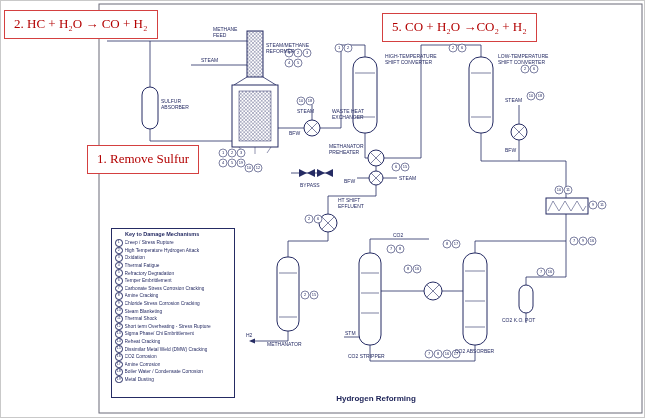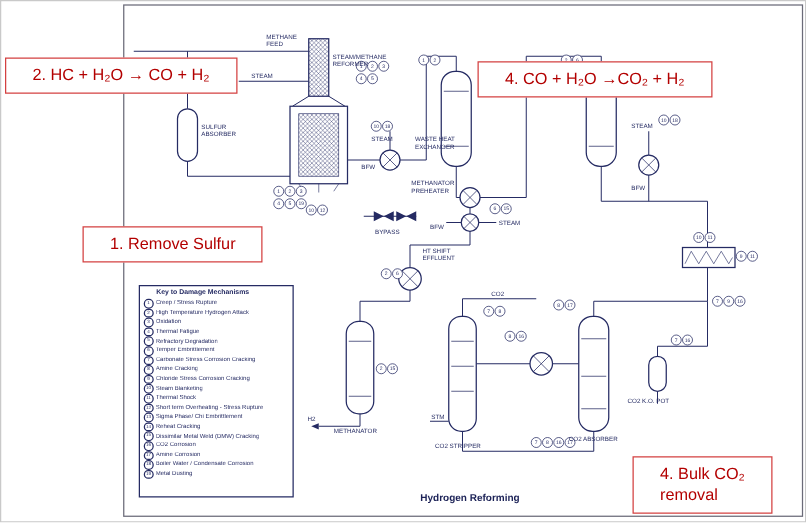--- a/index.html
+++ b/index.html
@@ -17,22 +17,22 @@
   .mk{fill:#ffffff;stroke:#252b63;stroke-width:0.6;}
   .mkt{fill:#252b63;font-size:4px;font-family:"Liberation Sans",sans-serif;}
   .legend{position:absolute;left:110px;top:227px;width:124px;height:170px;border:1px solid #252b63;
           background:#fff;color:#252b63;box-sizing:border-box;padding:2px 3px;overflow:hidden;z-index:2;}
   .legend-title{font-size:5.5px;font-weight:bold;margin:0 0 2px 10px;white-space:nowrap;}
   .lg-row{display:flex;align-items:center;height:7.6px;gap:2px;}
   .lg-num{flex:0 0 auto;width:5.6px;height:5.6px;border:0.5px solid #252b63;border-radius:50%;
           font-size:3.6px;line-height:5.6px;display:flex;align-items:center;justify-content:center;}
   .lg-txt{font-size:4.8px;white-space:nowrap;overflow:hidden;}
   .note{position:absolute;background:#ffffff;border:1px solid #d44040;color:#b30000;
-        font-family:Liberation Sans, sans-serif;font-size:13px;line-height:1.3;
-        padding:5px 21px;white-space:nowrap;z-index:3;margin-top:36px;}
+        font-family:Liberation Serif, serif;font-size:13px;line-height:1.3;
+        padding:5px 9px;white-space:nowrap;z-index:3;}
 </style>
 </head>
 <body>
 
 <div class="stage">
 
   <svg class="diagram" viewBox="0 0 645 418">
     <defs>
       <pattern id="xh" width="3.5" height="3.5" patternUnits="userSpaceOnUse">
         <path d="M0,3.5 L3.5,0 M0,0 L3.5,3.5" stroke="#252b63" stroke-width="0.35"></path>
@@ -368,23 +368,19 @@
           <span class="lg-num">19</span>
           <span class="lg-txt">Metal Dusting</span>
         </div>
       </div>
   </div>
 
   <div class="note" style="left:3px;top:9px;">
     <span>2. HC + H₂O  →  CO + H₂</span>
   </div>
   <div class="note" style="left:381px;top:12px;">
-    <span>4. CO + H₂O  →CO₂ + H₂</span>
+    <span>5. CO + H₂O  →CO₂ + H₂</span>
   </div>
-  <div class="note" style="left:65px;top:144px;text-align:right;">
+  <div class="note" style="left:86px;top:144px;text-align:right;">
     <span>1. Remove Sulfur</span>
   </div>
-  <div class="note" style="left:505px;top:328px;">
-    <div>4. Bulk CO₂</div>
-    <div>removal</div>
-  </div>
 
 </div>
 
 </body></html>

